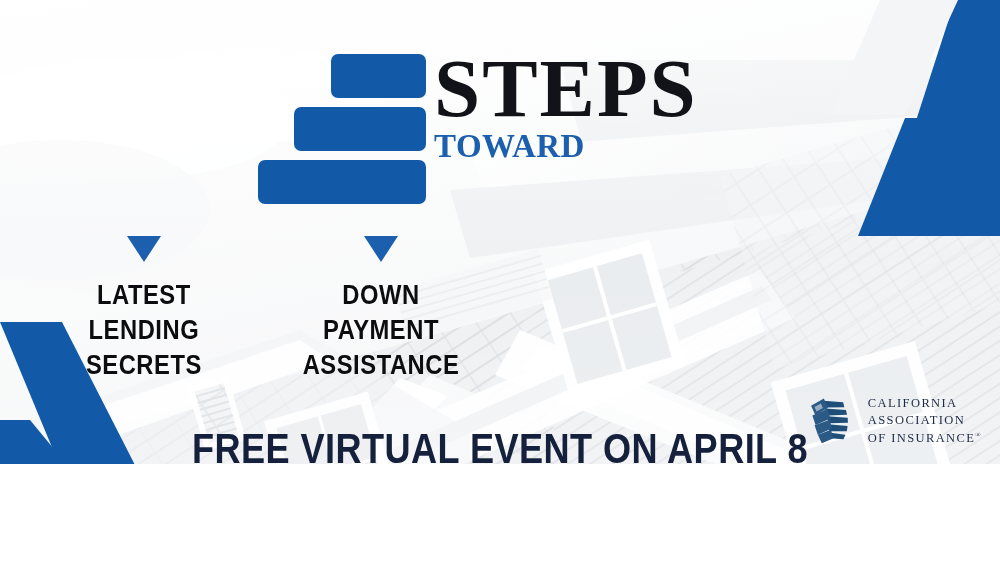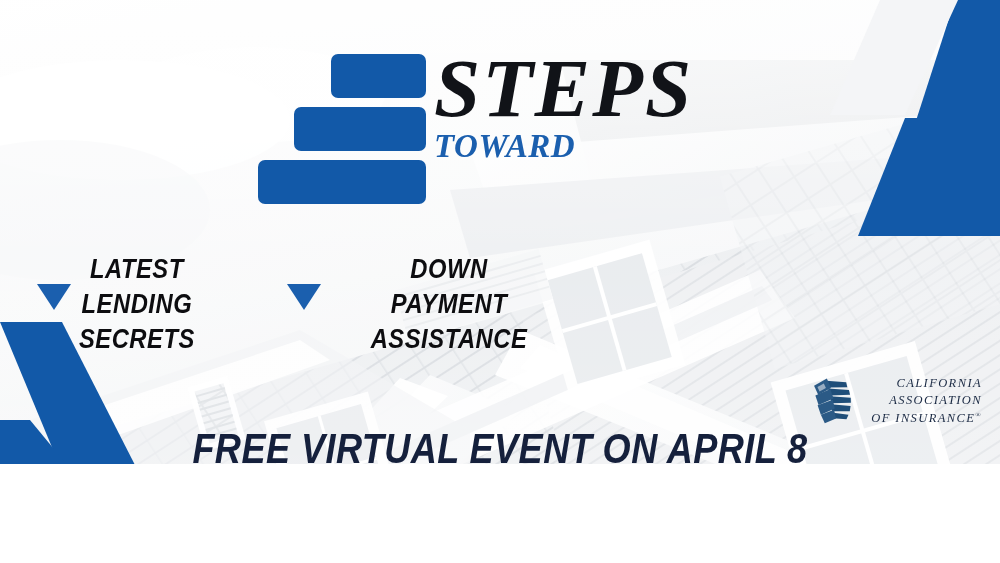--- a/index.html
+++ b/index.html
@@ -8,21 +8,20 @@
     font-family:"Liberation Sans", sans-serif;
     overflow:hidden;
     background:#ffffff;
   }
 
   #poster {
     position:relative;
     width:1000px; height:464px;
     overflow:hidden;
     background:#f2f3f4;
-    font-style:italic;
   }
 
   
   .bg-photo { position:absolute; inset:0; overflow:hidden; }
   .bg-photo svg { display:block; width:1000px; height:563px; }
 
   
   .accents { position:absolute; inset:0; pointer-events:none; }
   .accents svg { display:block; width:1000px; height:563px; }
 
@@ -66,25 +65,25 @@
   }
 
   
   .topics {
     position:absolute;
     left:0; top:236px;
     width:1000px;
     display:flex;
   }
   .topic {
-    display:flex; flex-direction:row; align-items:center;padding-left:37px;
+    display:flex; flex-direction:column; align-items:center;padding-left:37px;
   }
   .topic-1 { width:250px; }
   .topic-2 { width:265px; }
-  .topic-3 { width:225px;gap:39px; }
+  .topic-3 { width:225px; }
   .topic-4 { width:260px; }
 
   .tri {
     width:0; height:0;
     border-left:17px solid transparent;
     border-right:17px solid transparent;
     border-top:26px solid #1B5FAE;
   }
   .topic-label {
     margin-top:16px;
@@ -109,22 +108,22 @@
     font-weight:700;
     font-size:42px;
     letter-spacing:0.5px;
     color:#15203C;
     transform:scaleX(0.86);
   }
 
   
   .car-logo {
     position:absolute;
-    right:18px; bottom:34px;
-    display:flex; align-items:center; gap:16px;text-align:right;
+    right:18px; bottom:14px;
+    display:flex; align-items:center; gap:16px;
   }
   .car-mark { width:46px; height:58px; flex:0 0 46px; }
   .car-mark svg { display:block; width:46px; height:58px; }
   .car-text {
     font-family:"Liberation Serif", serif;
     font-size:12.5px;
     font-weight:400;
     line-height:1.40;
     letter-spacing:1.4px;
     color:#1B2A44;

